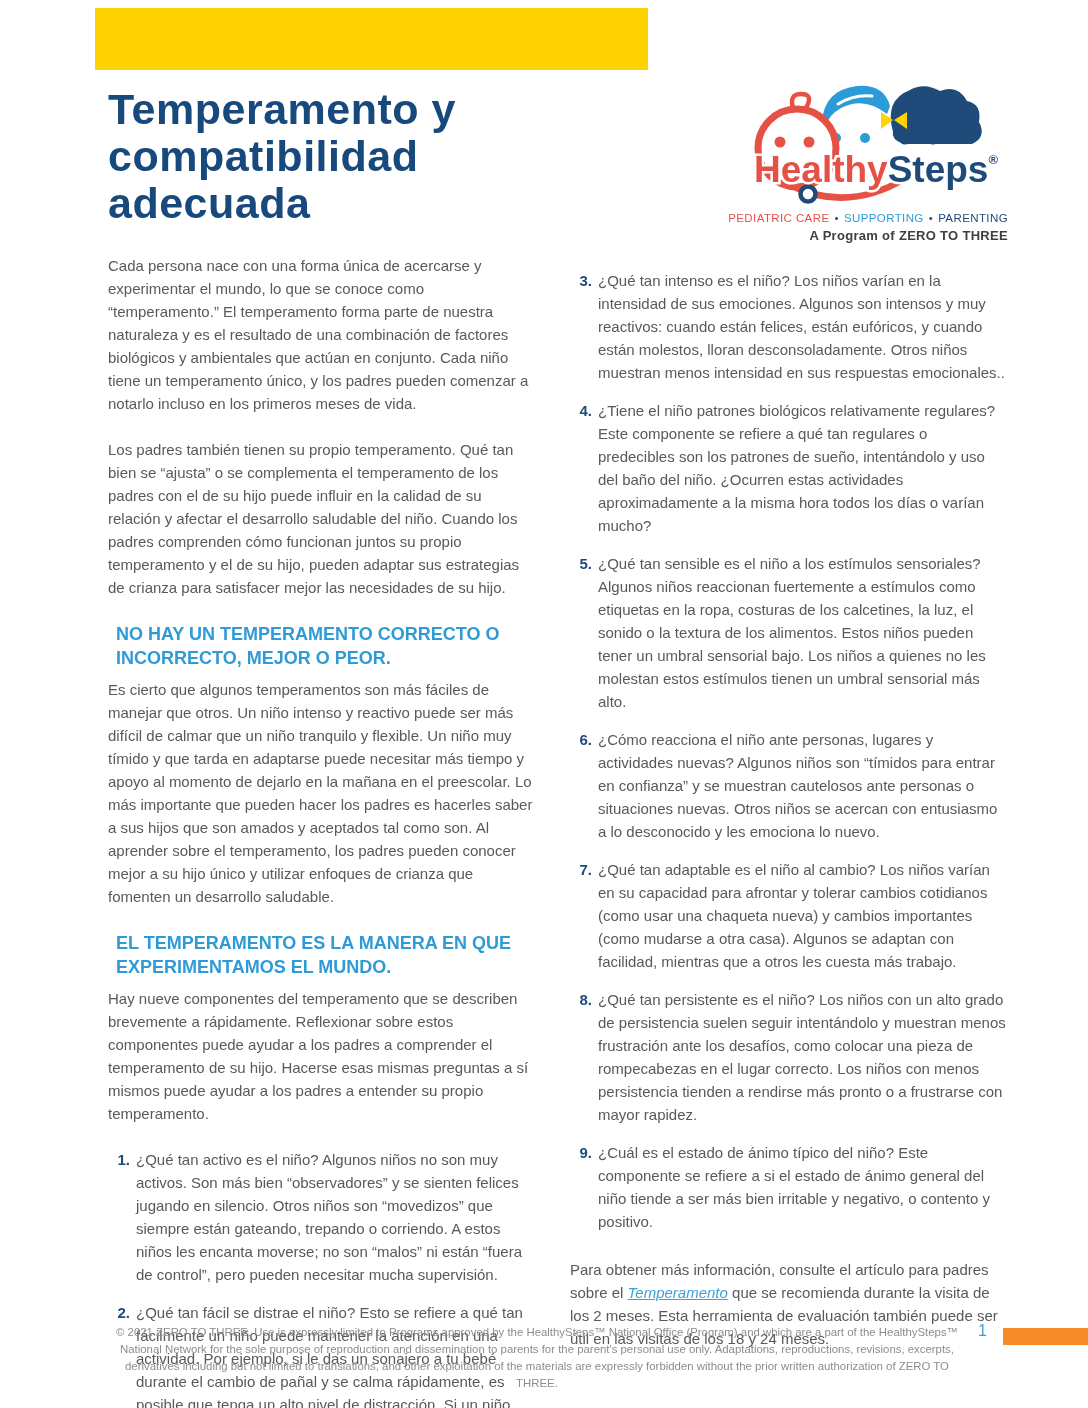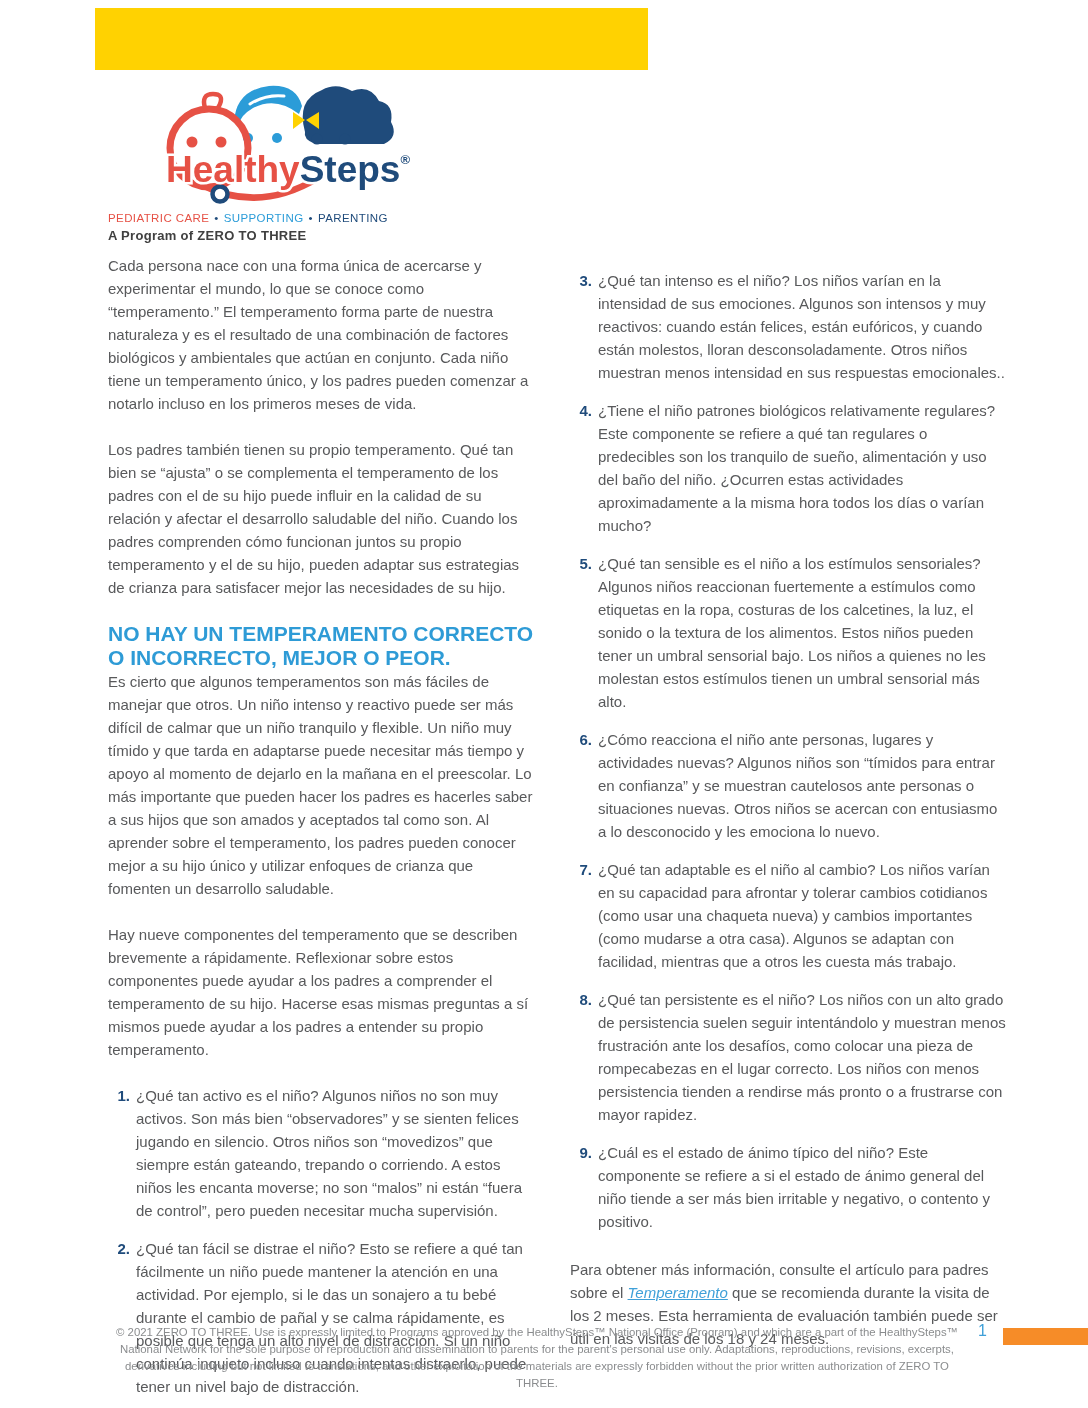--- a/index.html
+++ b/index.html
@@ -8,33 +8,33 @@
     background:#ffffff; overflow:hidden;
     font-family:"Liberation Sans", sans-serif; color:#58595B;
   }
   .yellow-bar { position:absolute; left:95px; top:8px; width:553px; height:62px; background:#FFD201; }
 
   .header { position:absolute; left:108px; top:86px; width:900px; display:flex; justify-content:space-between; align-items:flex-start; }
   .title {
     width:470px; font-size:43px; line-height:47px; font-weight:bold;
     color:#17497C; letter-spacing:0.5px; margin:0;
   }
-  .logo-block { width:312px; text-align:left; margin-top:-4px; }
+  .logo-block { width:312px; text-align:right; margin-top:-4px; }
   .logo-tagline { font-size:11.5px; font-weight:normal; letter-spacing:0.4px; margin-top:2px; white-space:nowrap; }
   .tag-red { color:#E65145; }
   .tag-blue { color:#2B9CD8; }
   .tag-navy { color:#1F4B7B; }
   .tag-bullet { color:#1F4B7B; padding:0 5px; }
   .logo-program { font-size:13px; font-weight:bold; color:#404040; margin-top:4px; letter-spacing:0.3px; }
 
   .columns { position:absolute; left:108px; top:254px; width:900px; display:flex; gap:32px; font-size:15px; line-height:23px; }
   .col-left { width:430px; }
   .col-right { width:438px; padding-top:15px; }
   .col-left p, .section-body { margin:0 0 23px 0; }
-  .section-heading { color:#2E9BD6; font-weight:bold; font-size:21px; line-height:24px; margin:0; }
+  .section-heading { color:#2E9BD6; font-weight:bold; font-size:18px; line-height:24px; margin:8px; }
 
   .item { display:flex; margin-bottom:15px; }
   .item .num { color:#1F4B7B; font-weight:bold; flex-shrink:0; width:22px; text-align:right; margin-right:6px; }
   .item .item-text { flex:1; }
 
   .closing { margin-top:25px; }
   .closing a { color:#3FA0D8; font-style:italic; text-decoration:underline; cursor:pointer; }
 
   .footer-text {
     position:absolute; left:108px; top:1324px; width:858px;
@@ -44,20 +44,21 @@
   .orange-bar { position:absolute; left:1003px; top:1328px; width:85px; height:17px; background:#F68C28; }
 </style>
 </head>
 <body>
 
 <div class="page">
 
   <div class="yellow-bar"></div>
 
   <div class="header">
+    <h1 class="title">Temperamento y compatibilidad adecuada</h1>
 
     <div class="logo-block">
       <svg width="312" height="124" viewBox="0 0 312 124">
 
         <path d="M126,40 Q128,8 161,4 Q188,2 194,24 L191,32 Q168,14 145,26 Q133,33 131,42 Z" fill="#2B9CD8"></path>
         <path d="M142,22 Q158,12 176,14" stroke="#ffffff" stroke-width="3" fill="none" stroke-linecap="round"></path>
         <circle cx="140" cy="56" r="5" fill="#2B9CD8"></circle>
         <circle cx="169" cy="56" r="5" fill="#2B9CD8"></circle>
 
         <path d="M197,50 Q188,18 214,8 Q228,0 244,9 Q262,2 271,19 Q286,22 283,40 Q291,55 276,62 L207,62 Q195,57 197,50 Z" fill="#1F4B7B"></path>
@@ -84,40 +85,41 @@
 
   <div class="columns">
 
     <div class="col-left">
       <p>Cada persona nace con una forma única de acercarse y experimentar el mundo, lo que se conoce como “temperamento.” El temperamento forma parte de nuestra naturaleza y es el resultado de una combinación de factores biológicos y ambientales que actúan en conjunto. Cada niño tiene un temperamento único, y los padres pueden comenzar a notarlo incluso en los primeros meses de vida.</p>
       <p>Los padres también tienen su propio temperamento. Qué tan bien se “ajusta” o se complementa el temperamento de los padres con el de su hijo puede influir en la calidad de su relación y afectar el desarrollo saludable del niño. Cuando los padres comprenden cómo funcionan juntos su propio temperamento y el de su hijo, pueden adaptar sus estrategias de crianza para satisfacer mejor las necesidades de su hijo.</p>
 
       <h2 class="section-heading">NO HAY UN TEMPERAMENTO CORRECTO O INCORRECTO, MEJOR O PEOR.</h2>
       <p class="section-body">Es cierto que algunos temperamentos son más fáciles de manejar que otros. Un niño intenso y reactivo puede ser más difícil de calmar que un niño tranquilo y flexible. Un niño muy tímido y que tarda en adaptarse puede necesitar más tiempo y apoyo al momento de dejarlo en la mañana en el preescolar. Lo más importante que pueden hacer los padres es hacerles saber a sus hijos que son amados y aceptados tal como son. Al aprender sobre el temperamento, los padres pueden conocer mejor a su hijo único y utilizar enfoques de crianza que fomenten un desarrollo saludable.</p>
 
+      <h2 class="section-heading">EL TEMPERAMENTO ES LA MANERA EN QUE EXPERIMENTAMOS EL MUNDO.</h2>
       <p class="section-body">Hay nueve componentes del temperamento que se describen brevemente a rápidamente. Reflexionar sobre estos componentes puede ayudar a los padres a comprender el temperamento de su hijo. Hacerse esas mismas preguntas a sí mismos puede ayudar a los padres a entender su propio temperamento.</p>
 
       <div class="item">
         <span class="num">1.</span>
         <div class="item-text">¿Qué tan activo es el niño? Algunos niños no son muy activos. Son más bien “observadores” y se sienten felices jugando en silencio. Otros niños son “movedizos” que siempre están gateando, trepando o corriendo. A estos niños les encanta moverse; no son “malos” ni están “fuera de control”, pero pueden necesitar mucha supervisión.</div>
       </div>
       <div class="item">
         <span class="num">2.</span>
         <div class="item-text">¿Qué tan fácil se distrae el niño? Esto se refiere a qué tan fácilmente un niño puede mantener la atención en una actividad. Por ejemplo, si le das un sonajero a tu bebé durante el cambio de pañal y se calma rápidamente, es posible que tenga un alto nivel de distracción. Si un niño continúa inquieto incluso cuando intentas distraerlo, puede tener un nivel bajo de distracción.</div>
       </div>
     </div>
 
     <div class="col-right">
       <div class="item">
         <span class="num">3.</span>
         <div class="item-text">¿Qué tan intenso es el niño? Los niños varían en la intensidad de sus emociones. Algunos son intensos y muy reactivos: cuando están felices, están eufóricos, y cuando están molestos, lloran desconsoladamente. Otros niños muestran menos intensidad en sus respuestas emocionales..</div>
       </div>
       <div class="item">
         <span class="num">4.</span>
-        <div class="item-text">¿Tiene el niño patrones biológicos relativamente regulares? Este componente se refiere a qué tan regulares o predecibles son los tranquilo de sueño, alimentación y uso del baño del niño. ¿Ocurren estas actividades aproximadamente a la misma hora todos los días o varían mucho?</div>
+        <div class="item-text">¿Tiene el niño patrones biológicos relativamente regulares? Este componente se refiere a qué tan regulares o predecibles son los patrones de sueño, intentándolo y uso del baño del niño. ¿Ocurren estas actividades aproximadamente a la misma hora todos los días o varían mucho?</div>
       </div>
       <div class="item">
         <span class="num">5.</span>
         <div class="item-text">¿Qué tan sensible es el niño a los estímulos sensoriales? Algunos niños reaccionan fuertemente a estímulos como etiquetas en la ropa, costuras de los calcetines, la luz, el sonido o la textura de los alimentos. Estos niños pueden tener un umbral sensorial bajo. Los niños a quienes no les molestan estos estímulos tienen un umbral sensorial más alto.</div>
       </div>
       <div class="item">
         <span class="num">6.</span>
         <div class="item-text">¿Cómo reacciona el niño ante personas, lugares y actividades nuevas? Algunos niños son “tímidos para entrar en confianza” y se muestran cautelosos ante personas o situaciones nuevas. Otros niños se acercan con entusiasmo a lo desconocido y les emociona lo nuevo.</div>
       </div>
       <div class="item">

